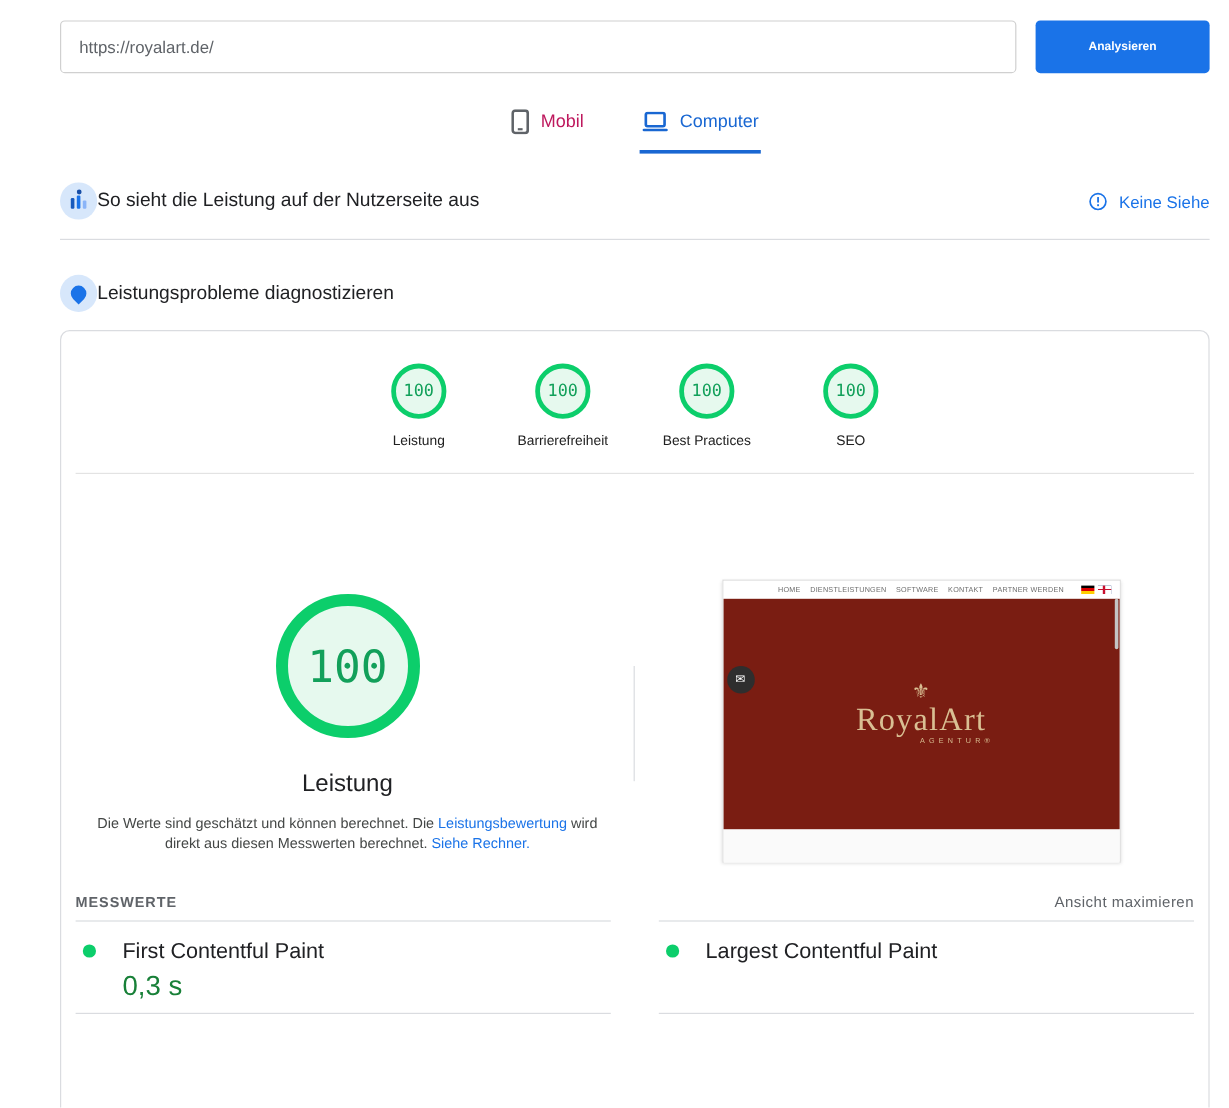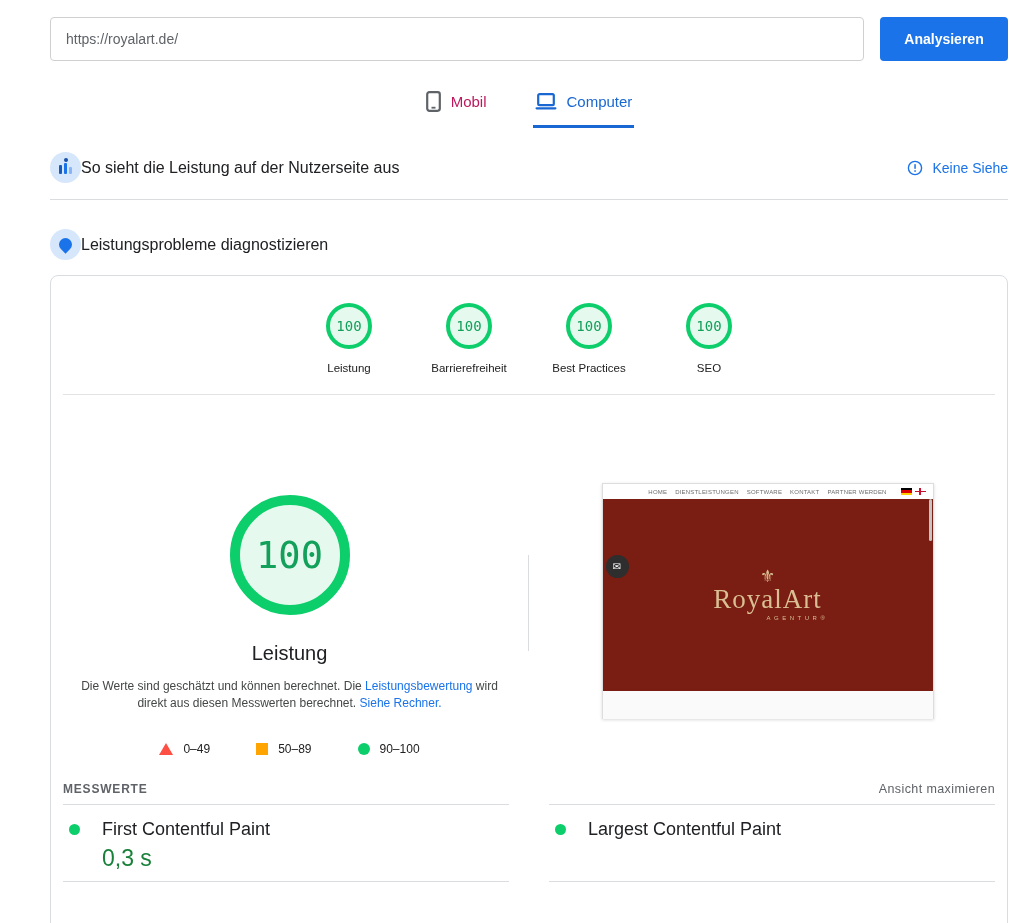--- a/index.html
+++ b/index.html
@@ -5,22 +5,22 @@
   * { box-sizing: border-box; margin: 0; padding: 0; }
   html,body { width:1024px; height:923px; overflow:hidden; background:#fff;
     font-family:"Liberation Sans","DejaVu Sans",sans-serif; color:#202124; }
   .container { margin-left:50px; width:958px; }
 
   
   .report-date { padding-top:15px; font-size:22px; color:#202124; letter-spacing:0.1px; }
   .search-row { display:flex; margin-top:17px; gap:16px; }
   .url-input { flex:1; height:44px; border:1px solid #d0d0d0; border-radius:4px;
     padding:0 15px; font-size:14px; color:#5f6368; outline:none; font-family:inherit; }
-  .analyze-btn { width:128px; height:44px; background:#1a73e8; color:#fff; border:none;
-    border-radius:4px; font-size:14px; font-weight:700; cursor:pointer; font-family:inherit; }
+  .analyze-btn { width:145px; height:44px; background:#1a73e8; color:#fff; border:none;
+    border-radius:4px; font-size:10px; font-weight:700; cursor:pointer; font-family:inherit; }
 
   
   .tabs { display:flex; justify-content:center; gap:44px; margin-top:24px; }
   .tab { display:flex; align-items:center; gap:10px; font-size:15px; padding:6px 2px 13px;
     cursor:pointer; color:#be185d; border-bottom:3px solid transparent; }
   .tab.active { color:#1967d2; border-bottom-color:#1967d2; font-weight:500; }
 
   
   .section-row { display:flex; align-items:center; margin-top:24px; padding-bottom:2px; }
   .section-row.second { margin-top:29px; }
@@ -199,34 +199,20 @@
 
     <div class="card-hr"></div>
 
     <div class="main-row">
       <div class="v-divider"></div>
 
       <div class="gauge-col">
         <div class="gauge-circle">100</div>
         <div class="gauge-label">Leistung</div>
         <div class="disclaimer"><span>Die Werte sind geschätzt und können berechnet. Die </span><a>Leistungsbewertung</a><span> wird direkt aus diesen Messwerten berechnet. </span><a>Siehe Rechner.</a></div>
-        <div class="legend">
-          <div class="legend-item">
-            <span class="shape-triangle"></span>
-            <span>0–49</span>
-          </div>
-          <div class="legend-item">
-            <span class="shape-square"></span>
-            <span>50–89</span>
-          </div>
-          <div class="legend-item">
-            <span class="shape-circle"></span>
-            <span>90–100</span>
-          </div>
-        </div>
       </div>
 
       <div class="shot-col">
         <div class="thumb">
           <div class="thumb-nav">
             <span>HOME</span>
             <span>DIENSTLEISTUNGEN</span>
             <span>SOFTWARE</span>
             <span>KONTAKT</span>
             <span>PARTNER WERDEN</span>

